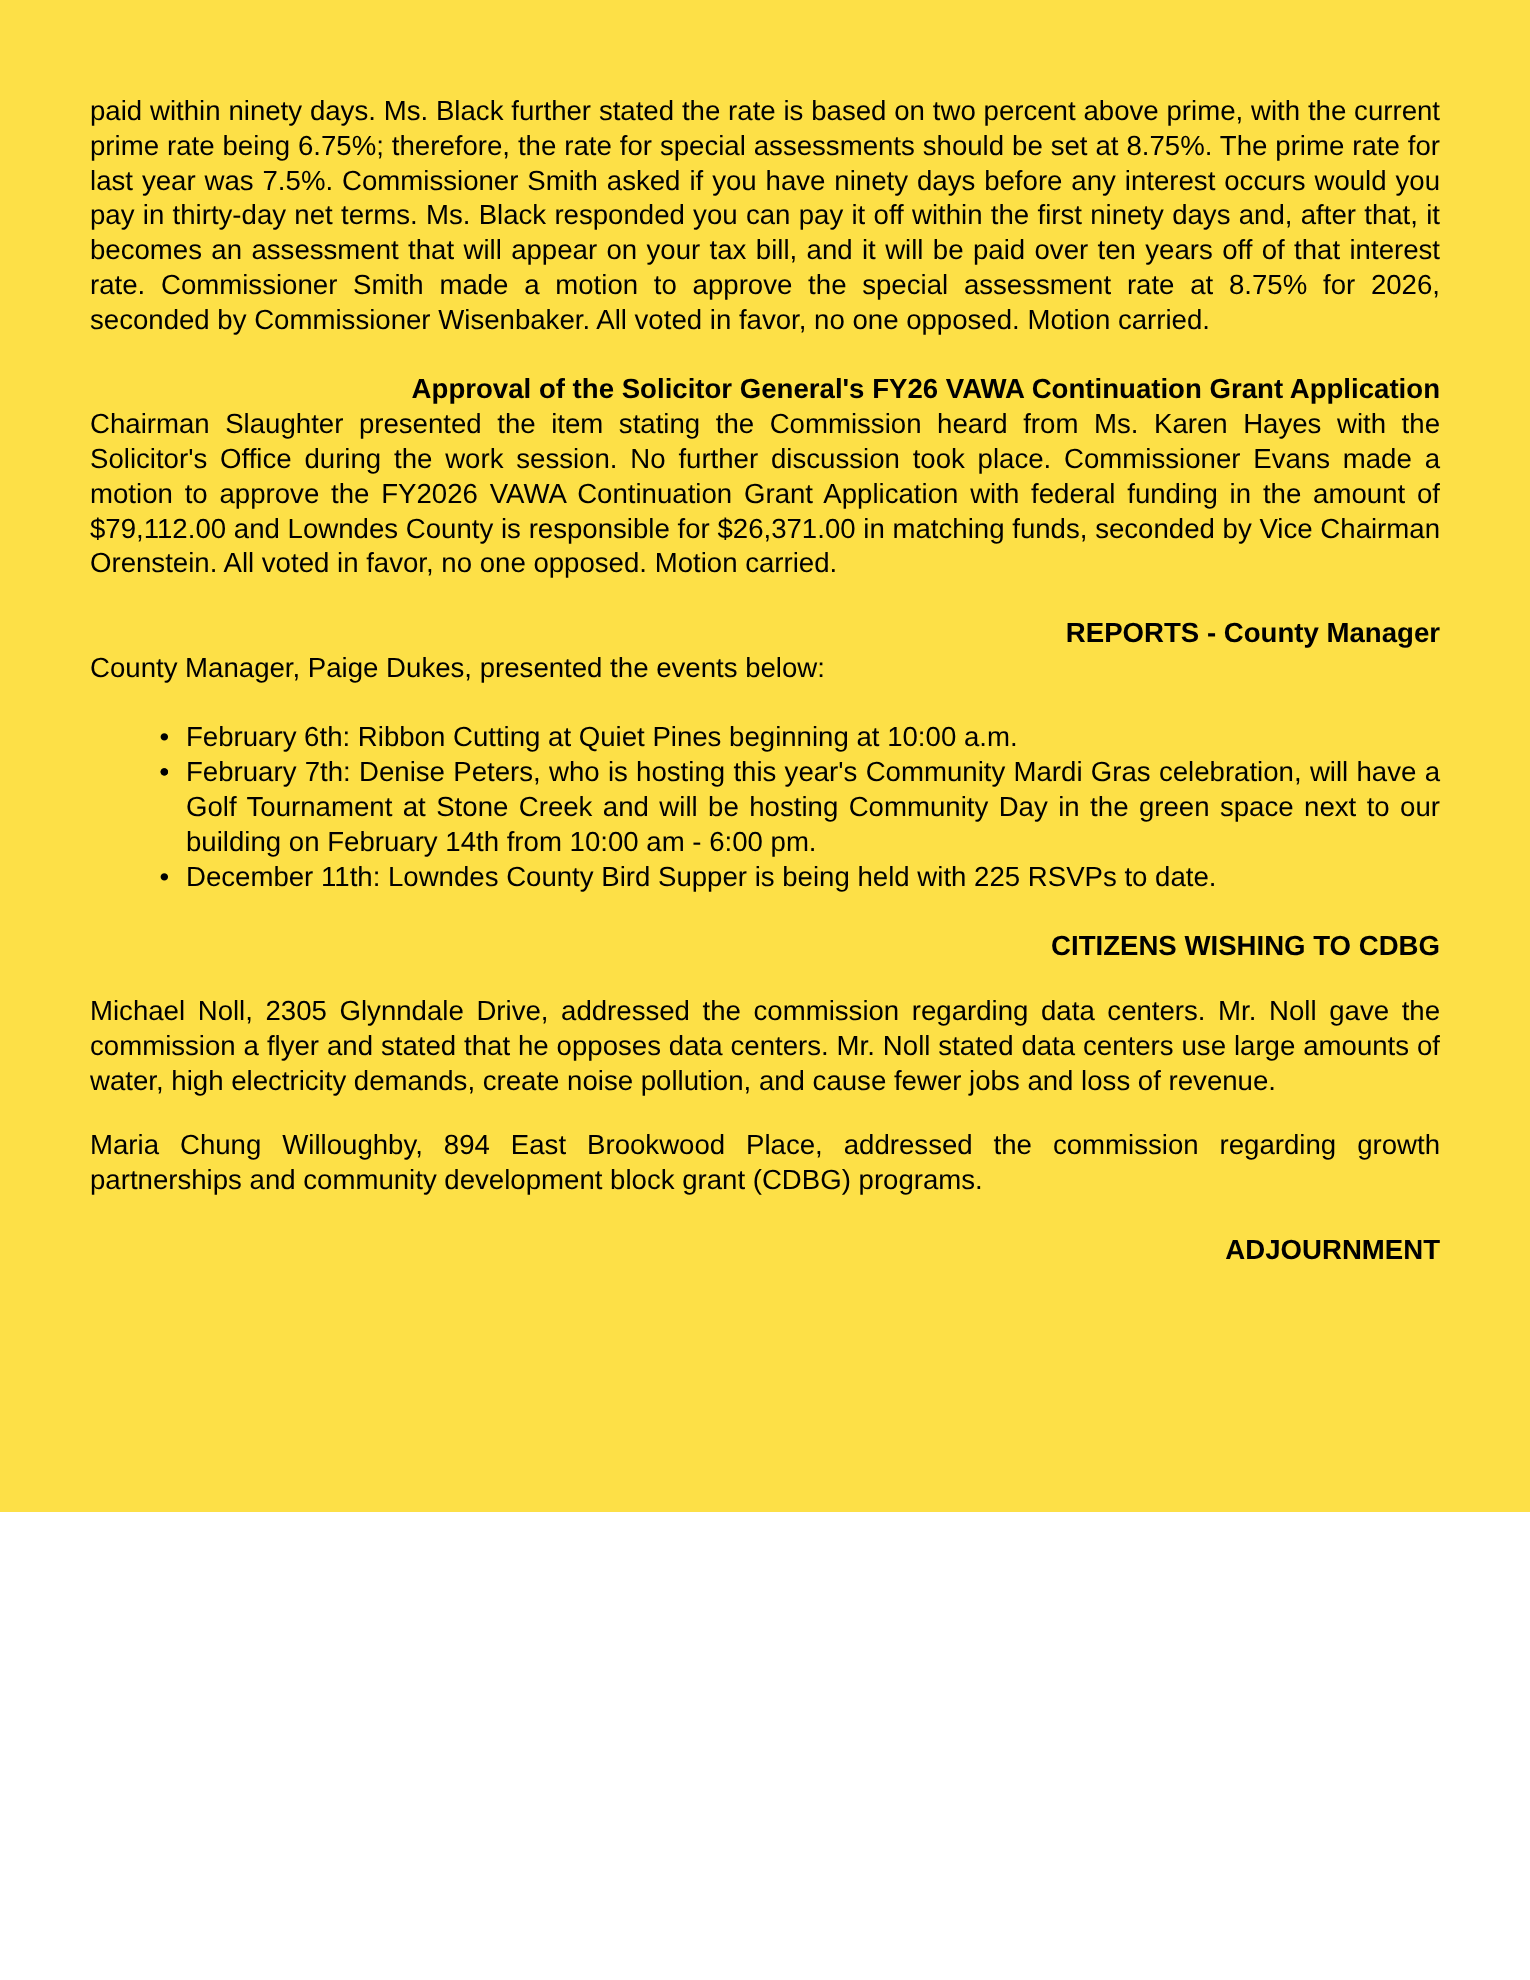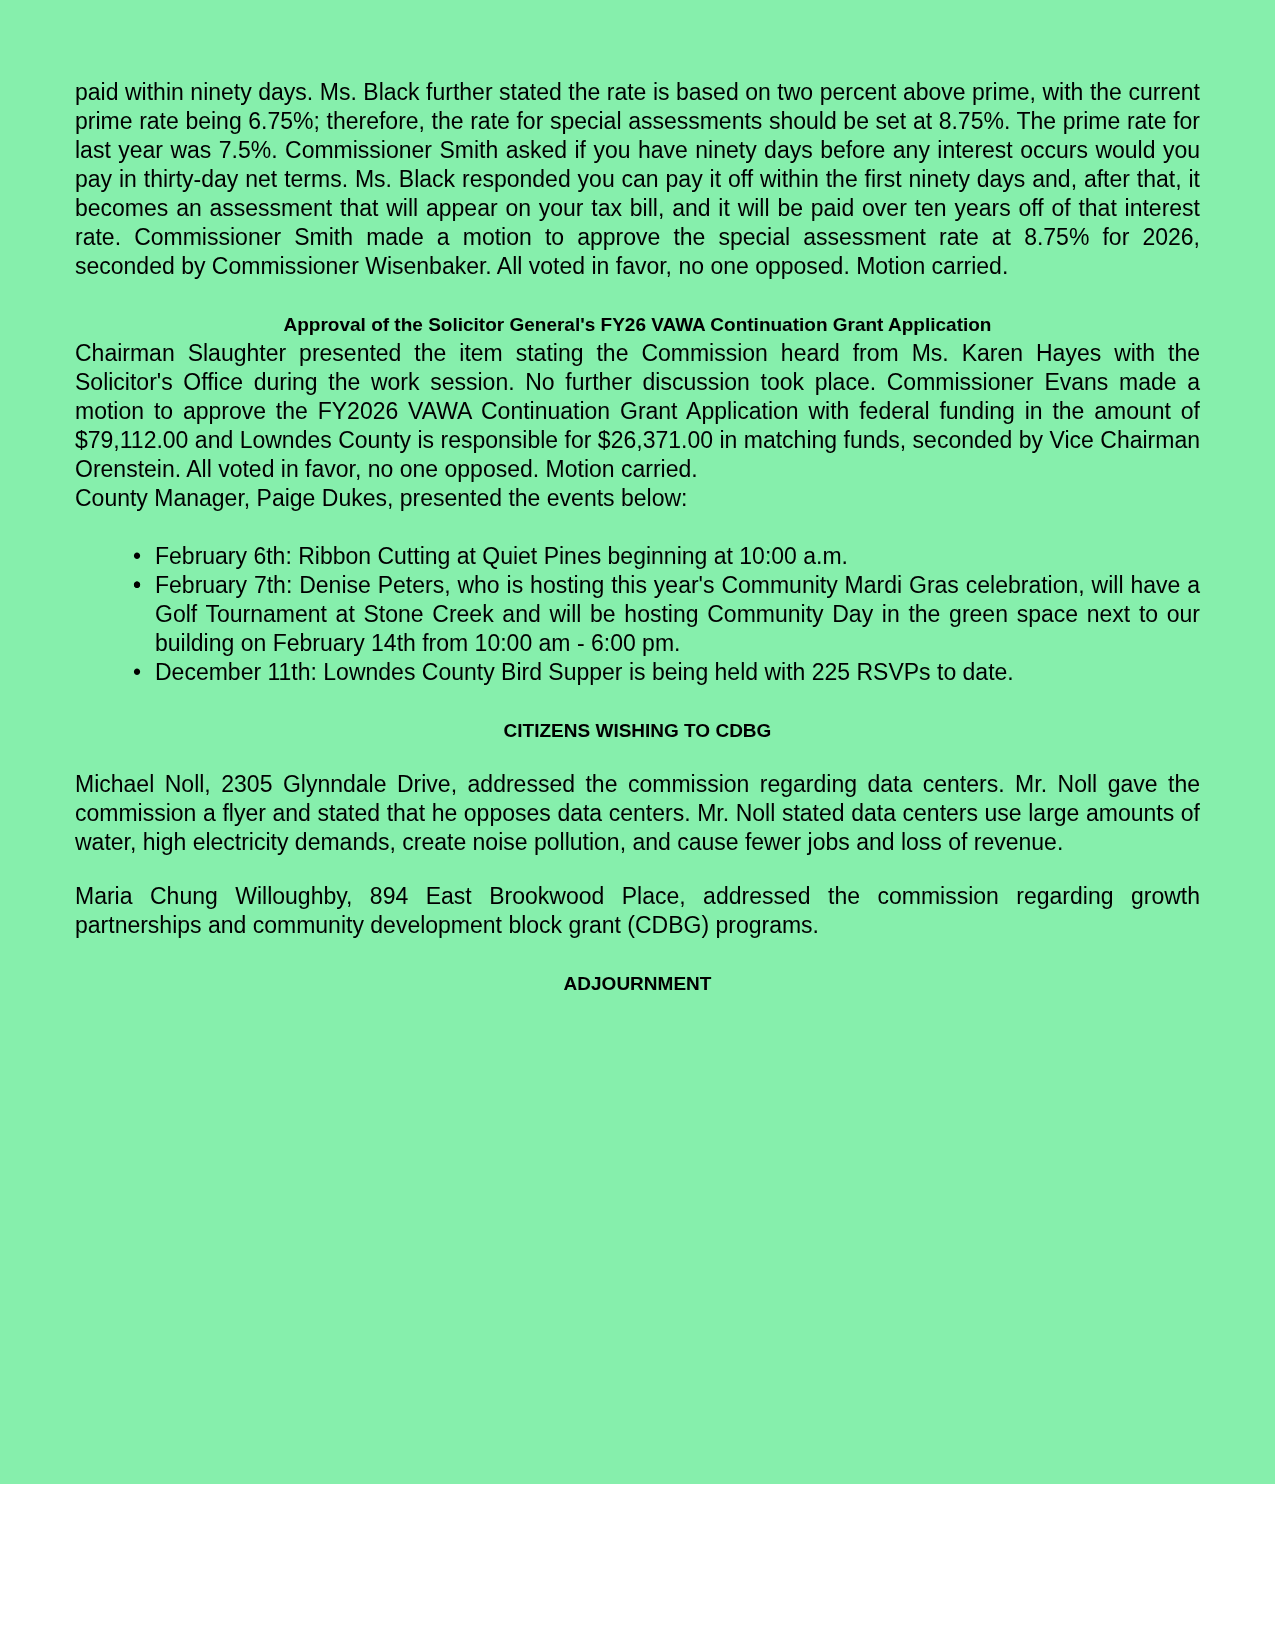--- a/index.html
+++ b/index.html
@@ -3,22 +3,22 @@
 <meta charset="utf-8">
 <style>
   html, body {
     margin: 0;
     padding: 0;
     background: #ffffff;
   }
   .page {
     position: relative;
     width: 1275px;
-    height: 1484px;
-    background: #86efac;
+    height: 1260px;
+    background: #fde047;
     overflow: hidden;
     font-family: "Liberation Sans", sans-serif;
     font-size: 23px;
     line-height: 29px;
     color: #000000;
   }
   .content {
     position: absolute;
     left: 75px;
     top: 78px;
@@ -26,24 +26,24 @@
   }
   .para {
     margin: 0;
     text-align: justify;
   }
   .para.spaced {
     margin-top: 25px;
   }
   .heading {
     margin: 29px 0 0 0;
-    font-size: 19px;
+    font-size: 23px;
     line-height: 29px;
     font-weight: bold;
-    text-align: center;
+    text-align: right;
   }
   .bullet-list {
     margin: 29px 0 0 0;
     padding: 0;
     list-style: none;
   }
   .bullet-item {
     position: relative;
     padding-left: 80px;
     text-align: justify;
@@ -65,20 +65,21 @@
 <body>
 
 <div class="page">
   <div class="content">
 
     <p class="para">paid within ninety days. Ms. Black further stated the rate is based on two percent above prime, with the current prime rate being 6.75%; therefore, the rate for special assessments should be set at 8.75%. The prime rate for last year was 7.5%. Commissioner Smith asked if you have ninety days before any interest occurs would you pay in thirty-day net terms. Ms. Black responded you can pay it off within the first ninety days and, after that, it becomes an assessment that will appear on your tax bill, and it will be paid over ten years off of that interest rate. Commissioner Smith made a motion to approve the special assessment rate at 8.75% for 2026, seconded by Commissioner Wisenbaker. All voted in favor, no one opposed. Motion carried.</p>
 
     <h2 class="heading">Approval of the Solicitor General's FY26 VAWA Continuation Grant Application</h2>
     <p class="para">Chairman Slaughter presented the item stating the Commission heard from Ms. Karen Hayes with the Solicitor's Office during the work session. No further discussion took place. Commissioner Evans made a motion to approve the FY2026 VAWA Continuation Grant Application with federal funding in the amount of $79,112.00 and Lowndes County is responsible for $26,371.00 in matching funds, seconded by Vice Chairman Orenstein. All voted in favor, no one opposed. Motion carried.</p>
 
+    <h2 class="heading">REPORTS - County Manager</h2>
     <p class="para">County Manager, Paige Dukes, presented the events below:</p>
 
     <ul class="bullet-list">
       <li class="bullet-item">
         <span class="bullet">•</span>
         <span class="bullet-text">February 6th: Ribbon Cutting at Quiet Pines beginning at 10:00 a.m.</span>
       </li>
       <li class="bullet-item">
         <span class="bullet">•</span>
       </li>

